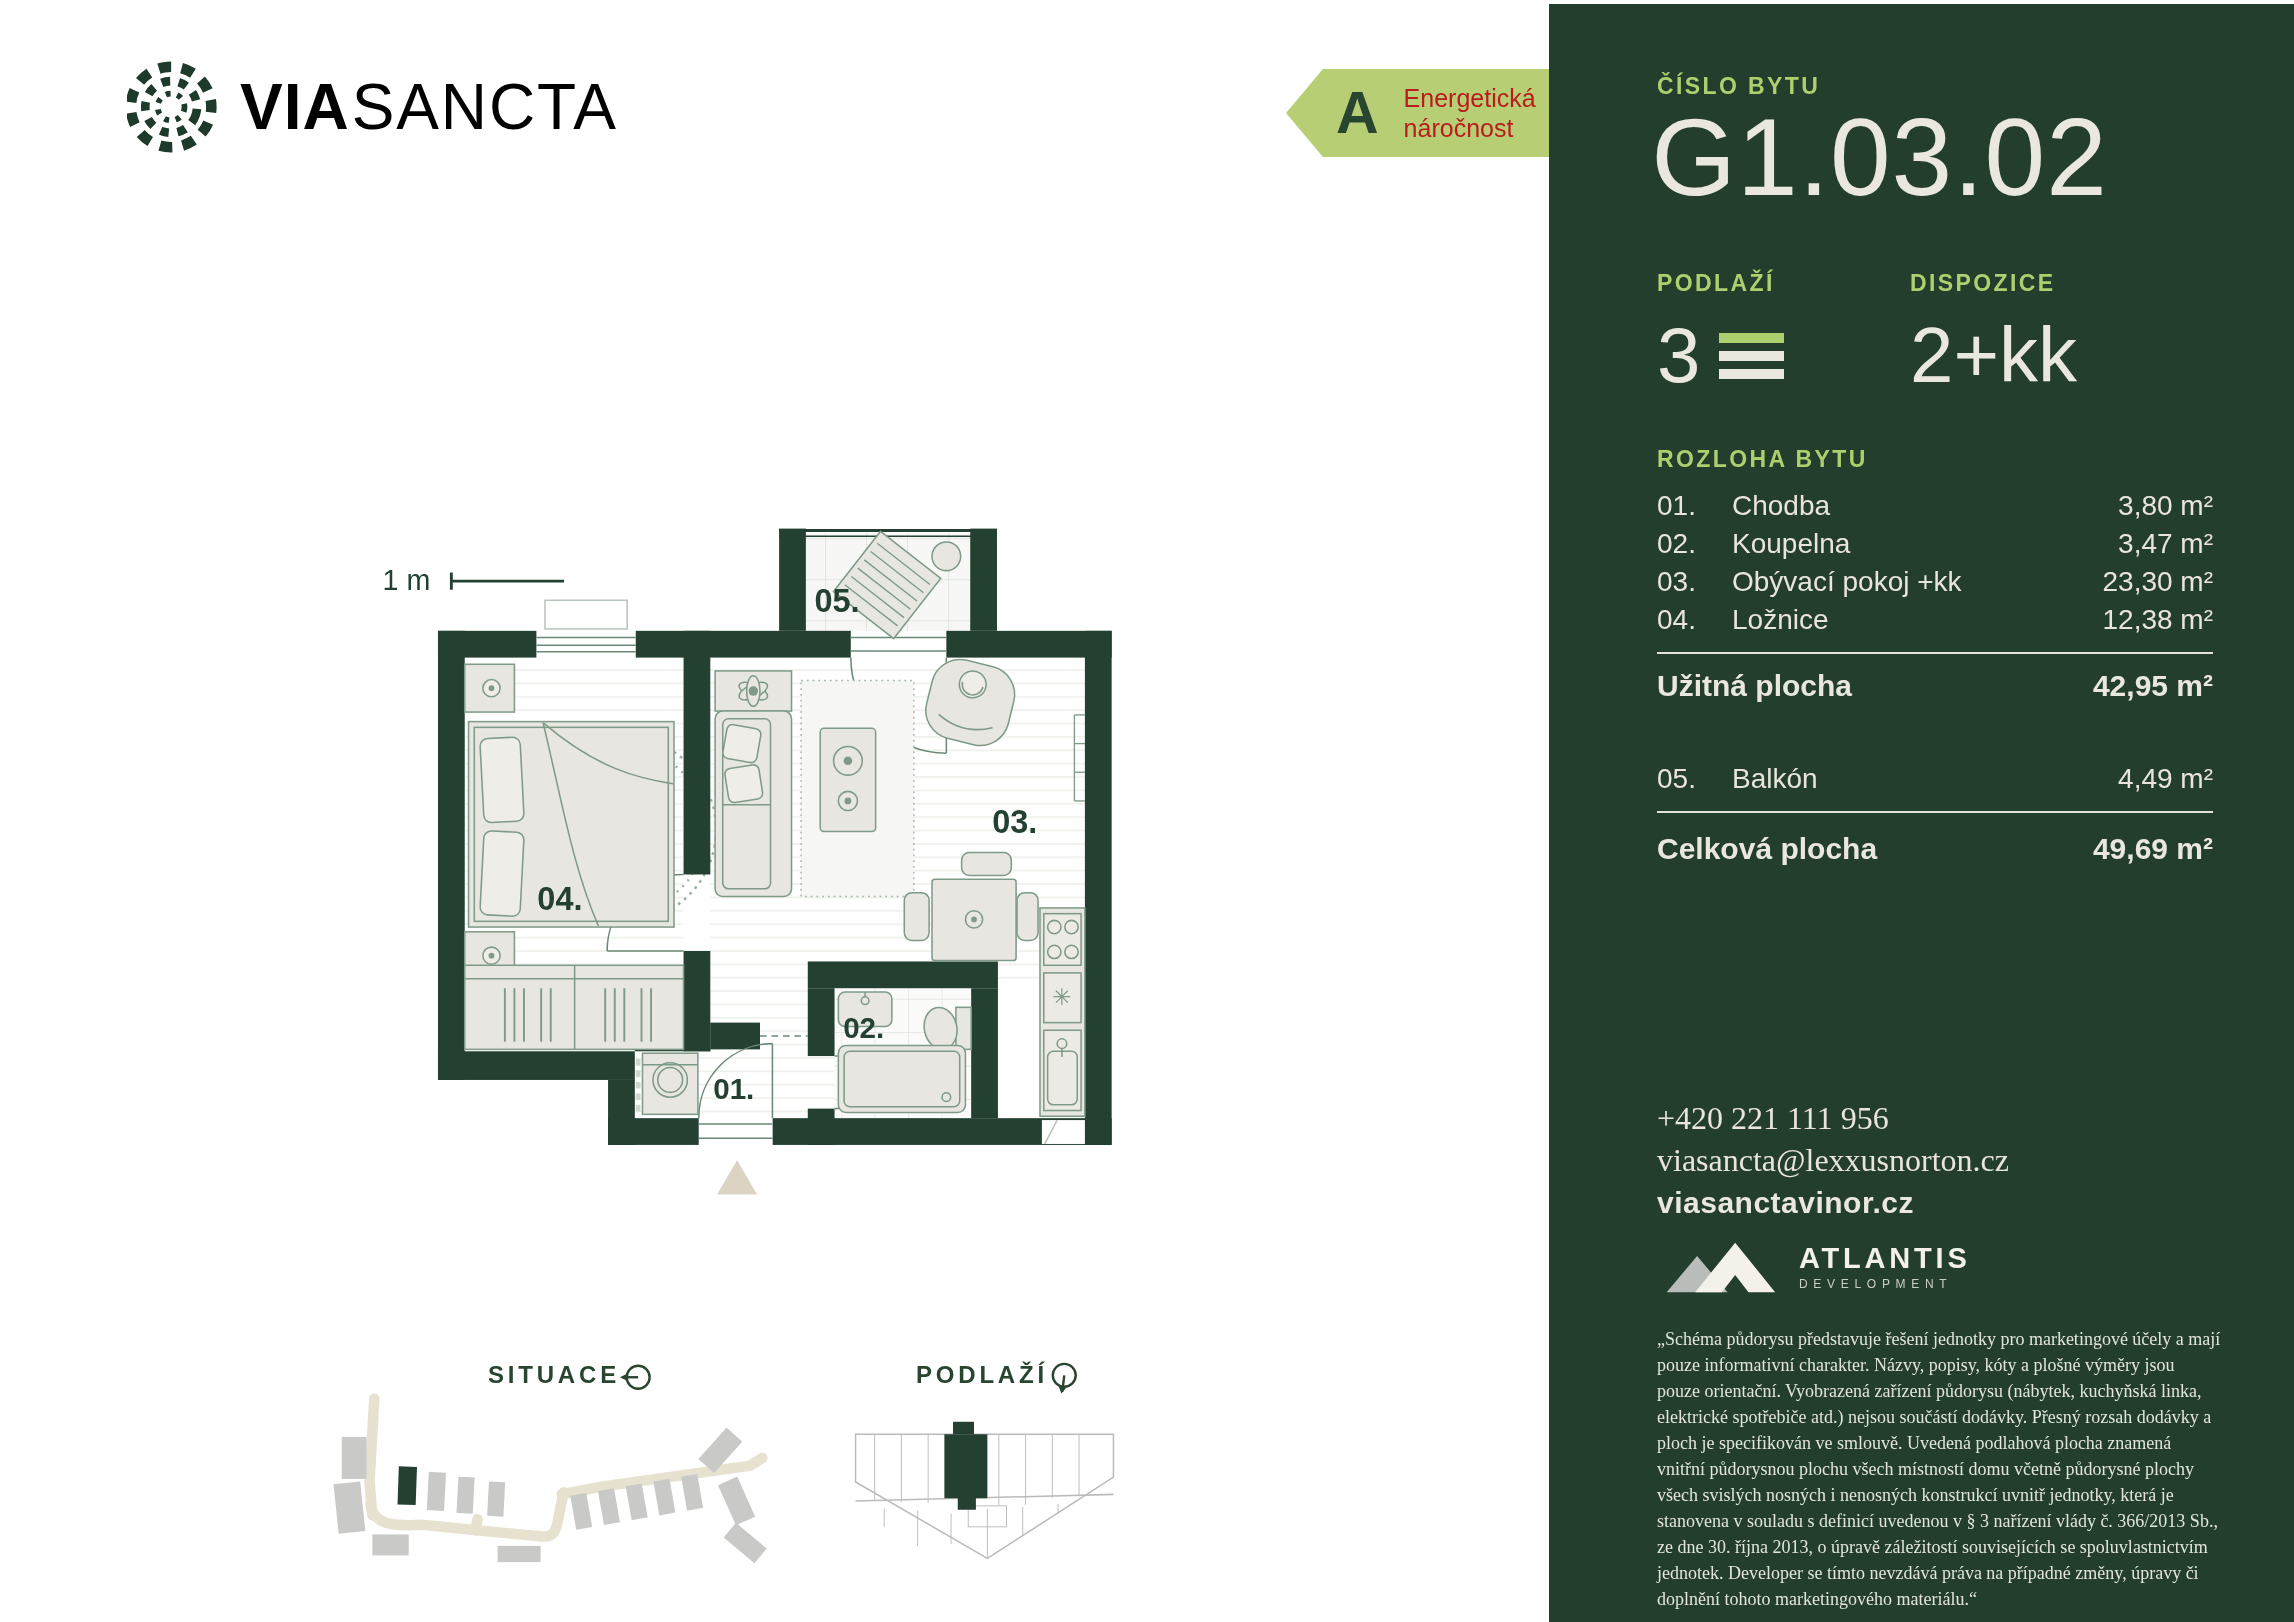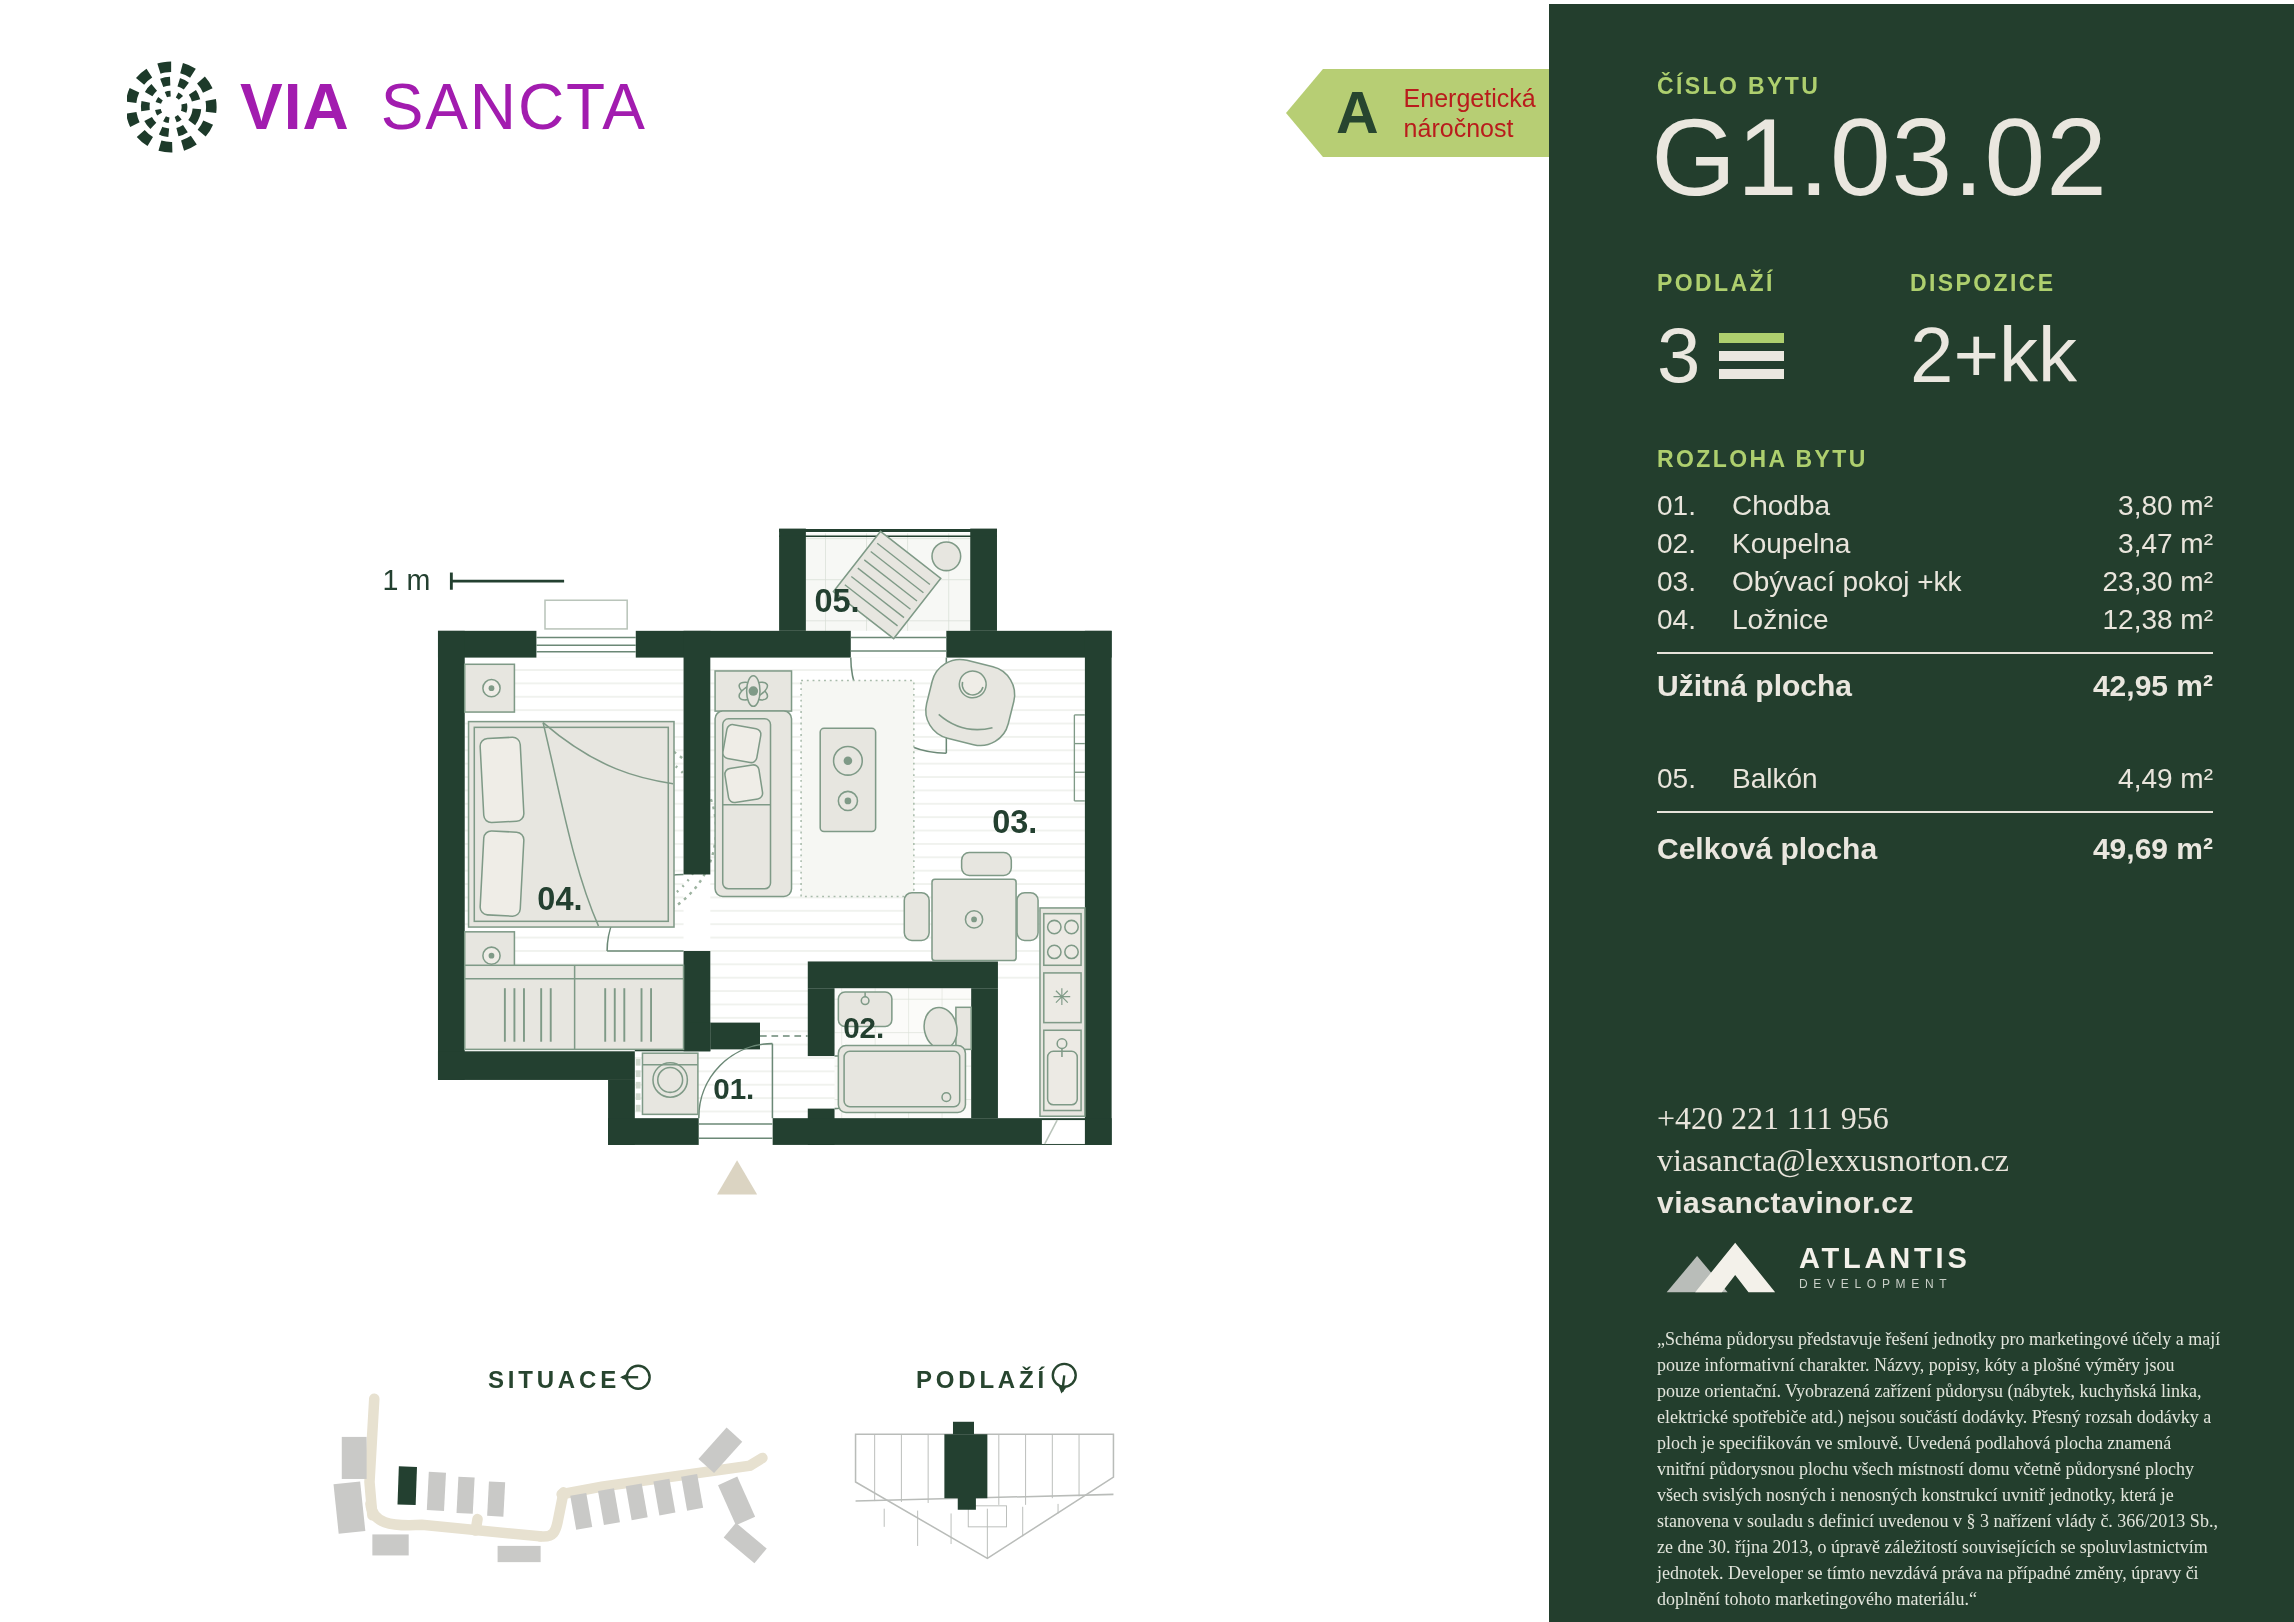--- a/index.html
+++ b/index.html
@@ -1,20 +1,20 @@
 <!DOCTYPE html>
 <html><head>
 <meta charset="utf-8">
 <style>
   html,body{margin:0;padding:0;background:#ffffff;}
   #sheet{position:relative;width:2294px;height:1622px;background:#ffffff;overflow:hidden;
          font-family:"Liberation Sans",sans-serif;color:#1d3a2a;}
   
   #logo{position:absolute;left:127px;top:59px;display:flex;align-items:center;gap:21px;}
-  #logo .wordmark{display:flex;align-items:flex-end;gap:31px;color:#a21caf;}
+  #logo .wordmark{display:flex;align-items:flex-end;gap:2px;color:#000000;}
   #logo .w-bold{font-size:64px;font-weight:800;letter-spacing:1px;}
   #logo .w-light{font-size:64px;font-weight:400;letter-spacing:1.9px;}
   
   #energy{position:absolute;left:1286px;top:69px;width:264px;height:88px;background:#b7ce74;
           clip-path:polygon(0 50%,14% 0,100% 0,100% 100%,14% 100%);
           display:flex;align-items:center;}
   #energy .grade{font-size:59px;font-weight:700;color:#27452f;margin-left:50px;}
   #energy .etext{margin-left:25px;font-size:25px;line-height:30px;color:#b91c1c;}
   
   #panel{position:absolute;left:1549px;top:4px;width:746px;height:1622px;background:#233e2d;color:#e9e5dc;}
@@ -39,21 +39,21 @@
   #contact .c-web{font-size:30px;font-weight:700;line-height:44px;letter-spacing:0.5px;color:#eae7df;}
   #atlantis{position:absolute;top:1233px;left:0;display:flex;align-items:center;}
   #atlantis .a-text{margin-left:18px;}
   #atlantis .a-name{font-size:29px;font-weight:700;letter-spacing:3.8px;color:#f3f1ea;}
   #atlantis .a-sub{font-size:12px;letter-spacing:5.7px;color:#c9cfc7;margin-top:2.9px;}
   #disclaimer{position:absolute;top:1322px;left:0;width:564px;
       font-family:"Liberation Serif",serif;font-size:18px;line-height:26px;color:#e2e5dc;}
   
   #plan-svg{position:absolute;left:373px;top:497px;}
   
-  .map-title{position:absolute;display:flex;align-items:flex-end;
+  .map-title{position:absolute;display:flex;align-items:flex-start;
       font-size:24px;font-weight:700;letter-spacing:3.8px;color:#27452f;}
   #situace-title{left:488px;top:1361px;}
   #podlazi-title{left:916px;top:1361px;}
   #situace-svg{position:absolute;left:315px;top:1391px;}
   #podlazi-svg{position:absolute;left:846px;top:1410px;}
 </style>
 </head>
 <body>
 
 <div id="sheet">

